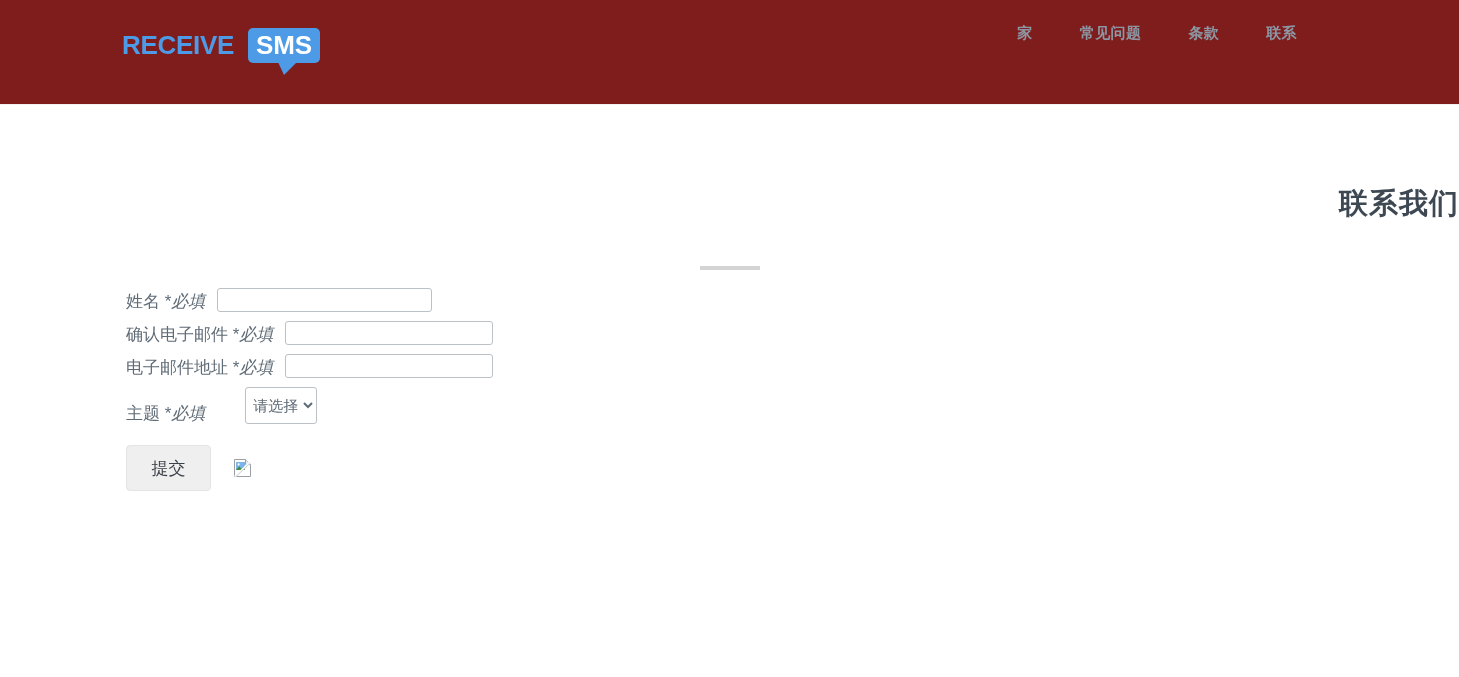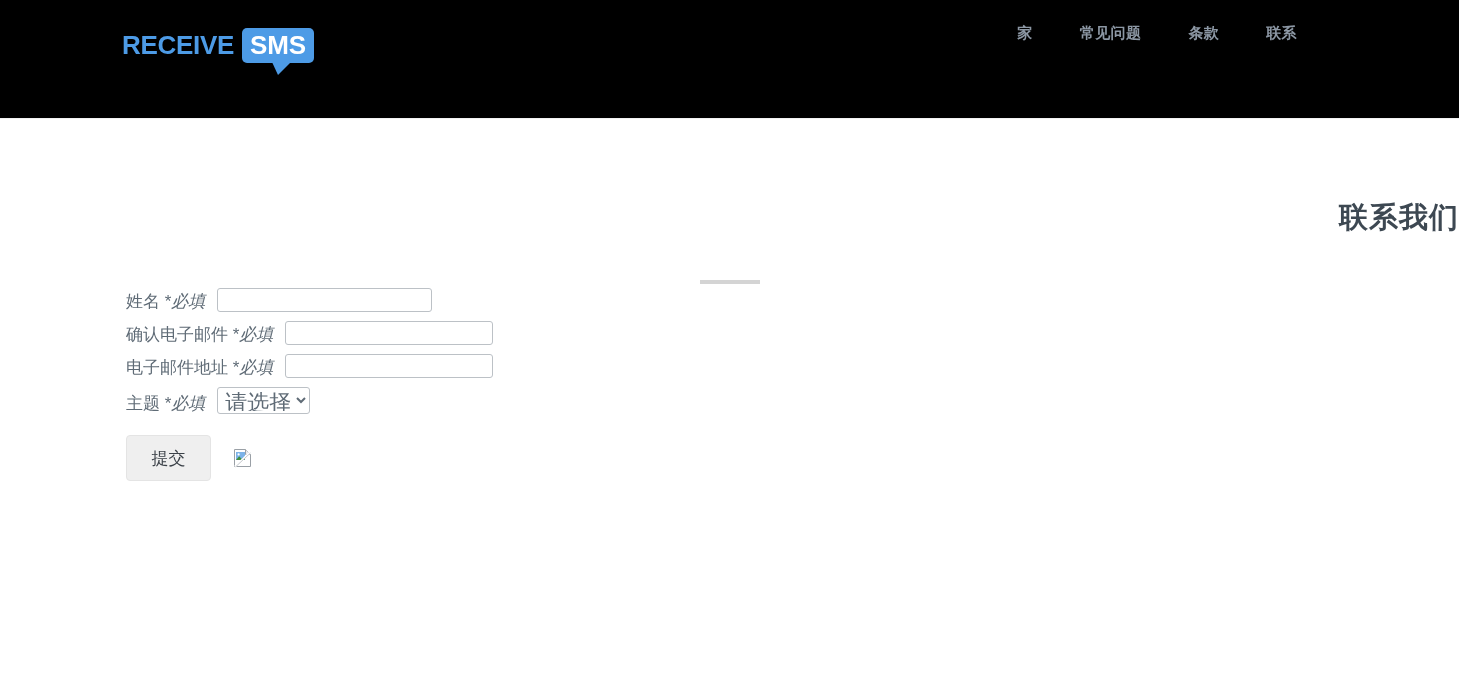--- a/index.html
+++ b/index.html
@@ -7,43 +7,43 @@
     width:1459px;height:677px;
     background:#ffffff;
     font-family:"Liberation Sans","DejaVu Sans",sans-serif;
     overflow:hidden;
     -webkit-font-smoothing:antialiased;
   }
 
   
   .site-header{
     position:relative;
-    height:119px;
+    height:105px;
     box-sizing:border-box;
     border-bottom:1px solid #f1f2f3;
-    background:#000000;
+    background:#7f1d1d;
   }
   .logo{
     position:absolute;
     left:122px; top:22px;
     display:flex; align-items:center;
     height:46px;
     text-decoration:none;
     user-select:none;
   }
   .logo-word{
     font-size:26px;
     font-weight:bold;
     letter-spacing:-0.3px;
     color:#4d9be6;
     font-family:"Liberation Sans","DejaVu Sans",sans-serif;
   }
   .logo-bubble{
     position:relative;
-    margin-left:8px;
+    margin-left:14px;
     background:#4d9be6;
     border-radius:5px;
     padding:4px 8px 5px 8px;
   }
   .logo-bubble span{
     font-size:26px;
     font-weight:bold;
     color:#ffffff;
     letter-spacing:-0.2px;
     line-height:1;
@@ -144,29 +144,30 @@
     color:#222;
     outline:none;
     vertical-align:bottom;
   }
   input.w-name{ width:215px; }
   input.w-email{ width:208px; }
   input.w-captcha{ width:212px; margin-left:4px; }
 
   select.sel{
     box-sizing:border-box;
-    height:27px;
+    height:37px;
     border:1px solid #bcc1c6;
     border-radius:3px;
     background:#fff;
-    font-size:22px;
+    font-size:15px;
     font-family:"Liberation Sans","DejaVu Sans",sans-serif;
     color:#5f6b76;
     padding:1px 2px 2px 3px;
     outline:none;
+    margin-left:28px;
   }
 
   .ta-wrap{
     position:relative;
     display:inline-block;
   }
   textarea.ta{
     box-sizing:border-box;
     width:357px;
     height:103px;

